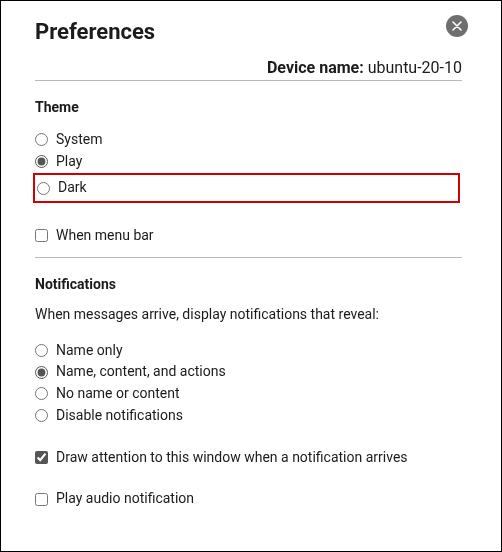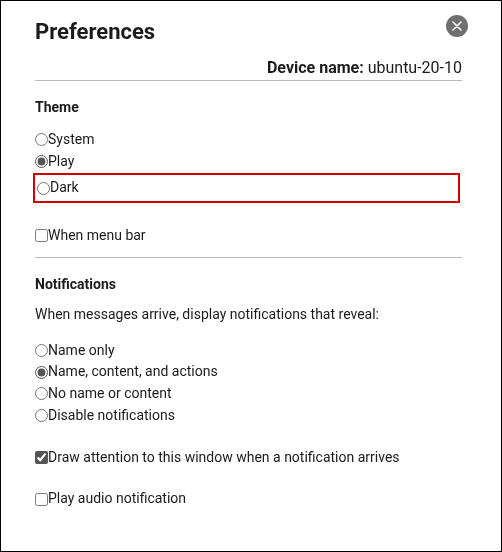--- a/index.html
+++ b/index.html
@@ -65,20 +65,21 @@
     }
 
     h2.section {
       font-size: 14px;
       font-weight: 700;
       margin: 0 0 14px 0;
     }
     .opt-row {
       display: flex;
       align-items: center;
+      gap: 8px;
       line-height: 1.55;
       font-size: 14px;
       color: #1b1b1b;
     }
     .opt-row input[type=radio],
     .opt-row input[type=checkbox] {
       margin: 0;
       width: 13px; height: 13px;
       accent-color: #555;
     }

